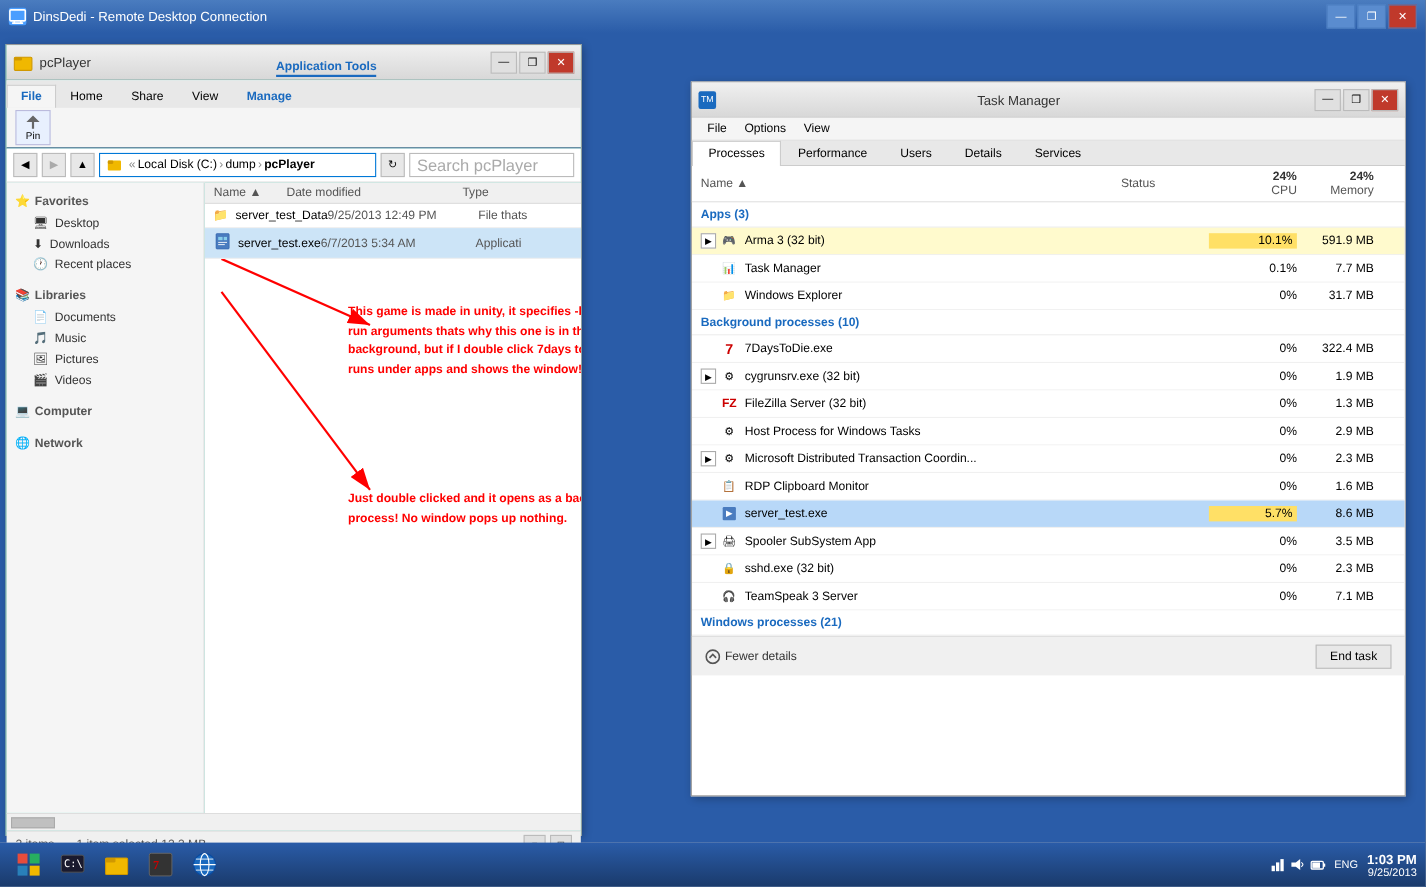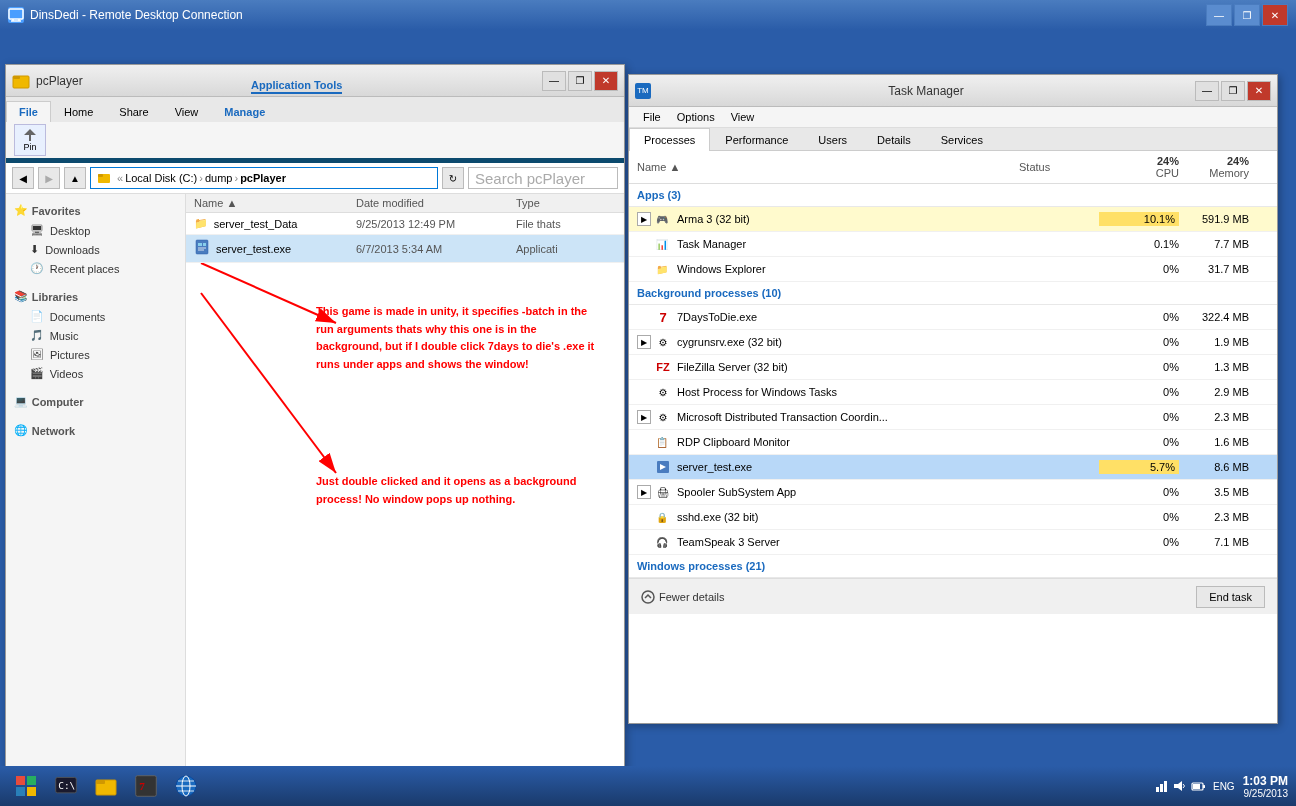--- a/index.html
+++ b/index.html
@@ -11,30 +11,30 @@
     .rd-titlebar-icon { width: 16px; height: 16px; margin-right: 6px; background: #4a9eff; border-radius: 2px; }
     .rd-titlebar-text { flex: 1; font-weight: normal; }
     .rd-titlebar-btns { display: flex; gap: 2px; }
     .rd-titlebar-btn { width: 26px; height: 22px; background: #5a8ccf; border: 1px solid #4a7cbf; display: flex; align-items: center; justify-content: center; cursor: pointer; color: white; font-size: 10px; }
     .rd-titlebar-btn.close { background: #c0392b; }
 
     
     .rd-content { position: absolute; top: 30px; left: 0; right: 0; bottom: 40px; background: #2a5ca8; }
 
     
-    .explorer-window { position: absolute; top: 10px; left: 5px; width: 620px; height: 720px; background: #5eead4; border: 1px solid #999; box-shadow: 2px 2px 8px rgba(0,0,0,0.3); margin-top: 24px; }
+    .explorer-window { position: absolute; top: 10px; left: 5px; width: 524px; height: 720px; background: #5eead4; border: 1px solid #999; box-shadow: 2px 2px 8px rgba(0,0,0,0.3); }
     .explorer-titlebar { height: 32px; background: linear-gradient(to bottom, #f0f0f0, #d8d8d8); display: flex; align-items: center; padding: 0 6px; border-bottom: 1px solid #bbb; }
     .explorer-titlebar-icon { width: 18px; height: 18px; margin-right: 6px; }
     .explorer-title { flex: 1; font-size: 12px; color: #333; }
     .explorer-btns { display: flex; gap: 2px; }
     .explorer-btn { width: 24px; height: 20px; background: #e0e0e0; border: 1px solid #bbb; display: flex; align-items: center; justify-content: center; font-size: 10px; cursor: pointer; }
     .explorer-btn.close { background: #c0392b; color: white; }
 
     
-    .ribbon { background: #f5f5f5; border-bottom: 5px solid #0c4a6e; }
+    .ribbon { background: #f5f5f5; border-bottom: 1px solid #0c4a6e; }
     .ribbon-tabs { display: flex; background: #e8e8e8; padding-top: 4px; }
     .ribbon-tab { padding: 4px 12px; font-size: 11px; cursor: pointer; border: 1px solid transparent; border-bottom: none; }
     .ribbon-tab.active { background: #f5f5f5; border-color: #ccc; color: #1a6abf; font-weight: bold; }
     .ribbon-content { padding: 4px 8px; height: 36px; display: flex; align-items: center; gap: 12px; }
     .ribbon-btn { padding: 3px 8px; background: #e8f0fe; border: 1px solid #bbd; font-size: 11px; cursor: pointer; display: flex; flex-direction: column; align-items: center; }
 
     
     .address-bar { display: flex; align-items: center; padding: 4px 6px; background: white; border-bottom: 1px solid #ddd; gap: 4px; }
     .addr-nav-btn { width: 22px; height: 22px; background: #e8e8e8; border: 1px solid #bbb; display: flex; align-items: center; justify-content: center; font-size: 10px; cursor: pointer; }
     .addr-path { flex: 1; height: 22px; border: 1px solid #0078d7; padding: 2px 6px; display: flex; align-items: center; font-size: 11px; background: white; }

